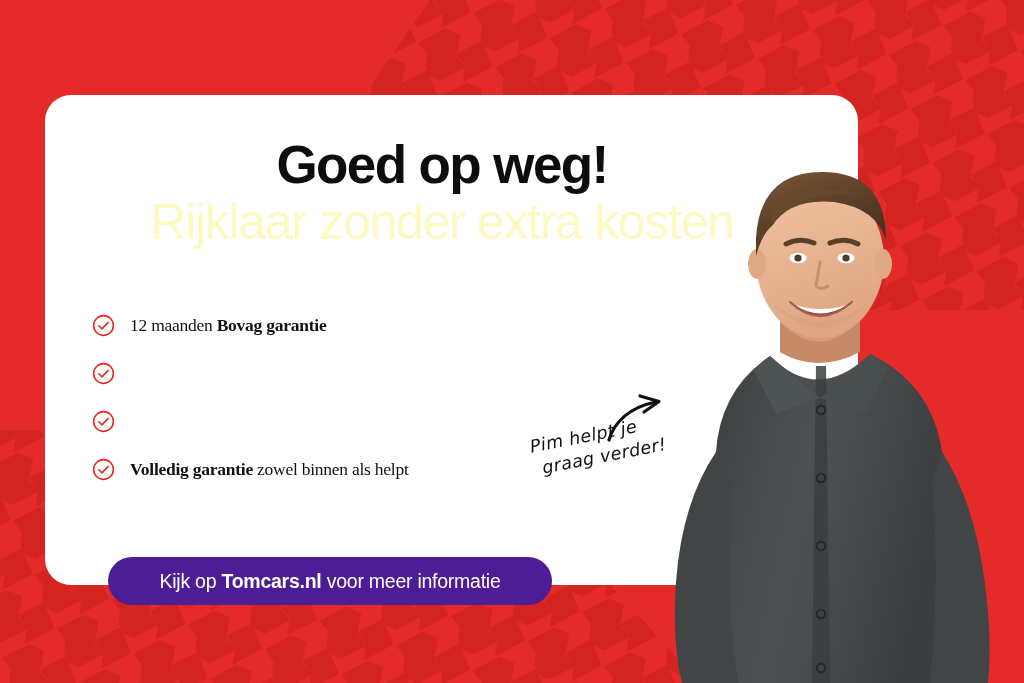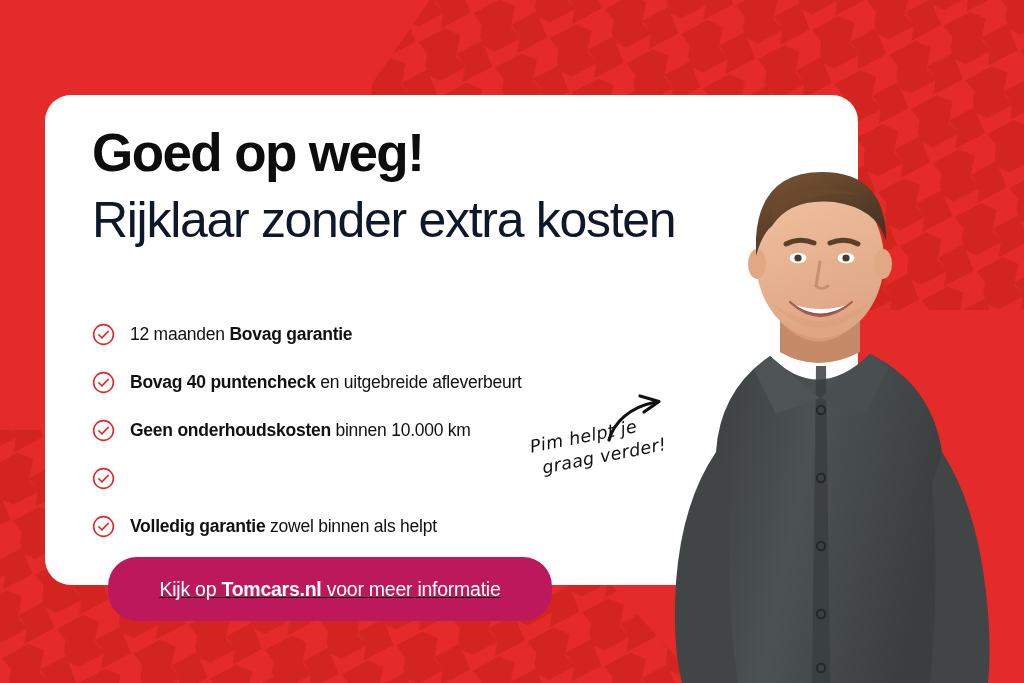--- a/index.html
+++ b/index.html
@@ -30,47 +30,49 @@
     position:absolute;
     left:45px; top:95px;
     width:813px; height:490px;
     background:#FFFFFF;
     border-radius:26px;
   }
 
   
   #headline-block {
     position:absolute;
-    left:92px; top:126px;
+    left:92px; top:138px;
     width:700px;
+    text-align:center;
   }
   #headline-1 {
     font-size:53px;
     font-weight:bold;
     letter-spacing:-1.6px;
     color:#0D0D0D;
     line-height:1.03;
     white-space:nowrap;
   }
   #headline-2 {
     font-size:50px;
     font-weight:normal;
     letter-spacing:-1.3px;
-    color:#0f172a;
+    color:#fef9c3;
     line-height:1.12;
     white-space:nowrap;
-    margin-top:11px;
+    margin-top:1px;
   }
 
   
   #feature-list {
     position:absolute;
-    left:92px; top:310px;
+    left:92px; top:301px;
     width:560px;
     list-style:none;
+    font-family:Liberation Serif, serif;
   }
   .feature-row {
     display:flex;
     align-items:center;
     height:48px;
     white-space:nowrap;
   }
   .check-icon {
     width:23px; height:23px;
     flex:0 0 23px;
@@ -105,28 +107,27 @@
   #hand-arrow {
     position:absolute;
     left:604px; top:392px;
     width:66px; height:52px;
   }
 
   
   #cta-pill {
     position:absolute;
     left:108px; top:557px;
-    width:444px; height:64px;
-    background:#be185d;
+    width:444px; height:48px;
+    background:#4c1d95;
     border-radius:29px;
     display:flex;
     align-items:center;
     justify-content:center;
     cursor:pointer;
-    text-decoration:underline;
   }
   #cta-text {
     font-size:19.5px;
     color:#FFFFFF;
     letter-spacing:-0.25px;
     white-space:nowrap;
   }
   #cta-text b { font-weight:bold; }
 
   
@@ -186,30 +187,22 @@
         <path d="M7.1 12.3 L10.4 15.5 L16.9 8.7" fill="none" stroke="#E52B29" stroke-width="1.7" stroke-linecap="round" stroke-linejoin="round"></path>
       </svg>
       <span class="feature-text"><span>12 maanden </span><b>Bovag garantie</b><span></span></span>
     </li>
 
     <li class="feature-row">
       <svg class="check-icon" viewBox="0 0 24 24" aria-hidden="true">
         <circle cx="12" cy="12" r="10.3" fill="none" stroke="#E52B29" stroke-width="1.7"></circle>
         <path d="M7.1 12.3 L10.4 15.5 L16.9 8.7" fill="none" stroke="#E52B29" stroke-width="1.7" stroke-linecap="round" stroke-linejoin="round"></path>
       </svg>
-      <span class="feature-text"><span></span><b>Bovag 40 puntencheck</b><span> en uitgebreide afleverbeurt</span></span>
     </li>
 
-    <li class="feature-row">
-      <svg class="check-icon" viewBox="0 0 24 24" aria-hidden="true">
-        <circle cx="12" cy="12" r="10.3" fill="none" stroke="#E52B29" stroke-width="1.7"></circle>
-        <path d="M7.1 12.3 L10.4 15.5 L16.9 8.7" fill="none" stroke="#E52B29" stroke-width="1.7" stroke-linecap="round" stroke-linejoin="round"></path>
-      </svg>
-      <span class="feature-text"><span></span><b>Geen onderhoudskosten</b><span> binnen 10.000 km</span></span>
-    </li>
 
     <li class="feature-row">
       <svg class="check-icon" viewBox="0 0 24 24" aria-hidden="true">
         <circle cx="12" cy="12" r="10.3" fill="none" stroke="#E52B29" stroke-width="1.7"></circle>
         <path d="M7.1 12.3 L10.4 15.5 L16.9 8.7" fill="none" stroke="#E52B29" stroke-width="1.7" stroke-linecap="round" stroke-linejoin="round"></path>
       </svg>
     </li>
 
     <li class="feature-row">
       <svg class="check-icon" viewBox="0 0 24 24" aria-hidden="true">

